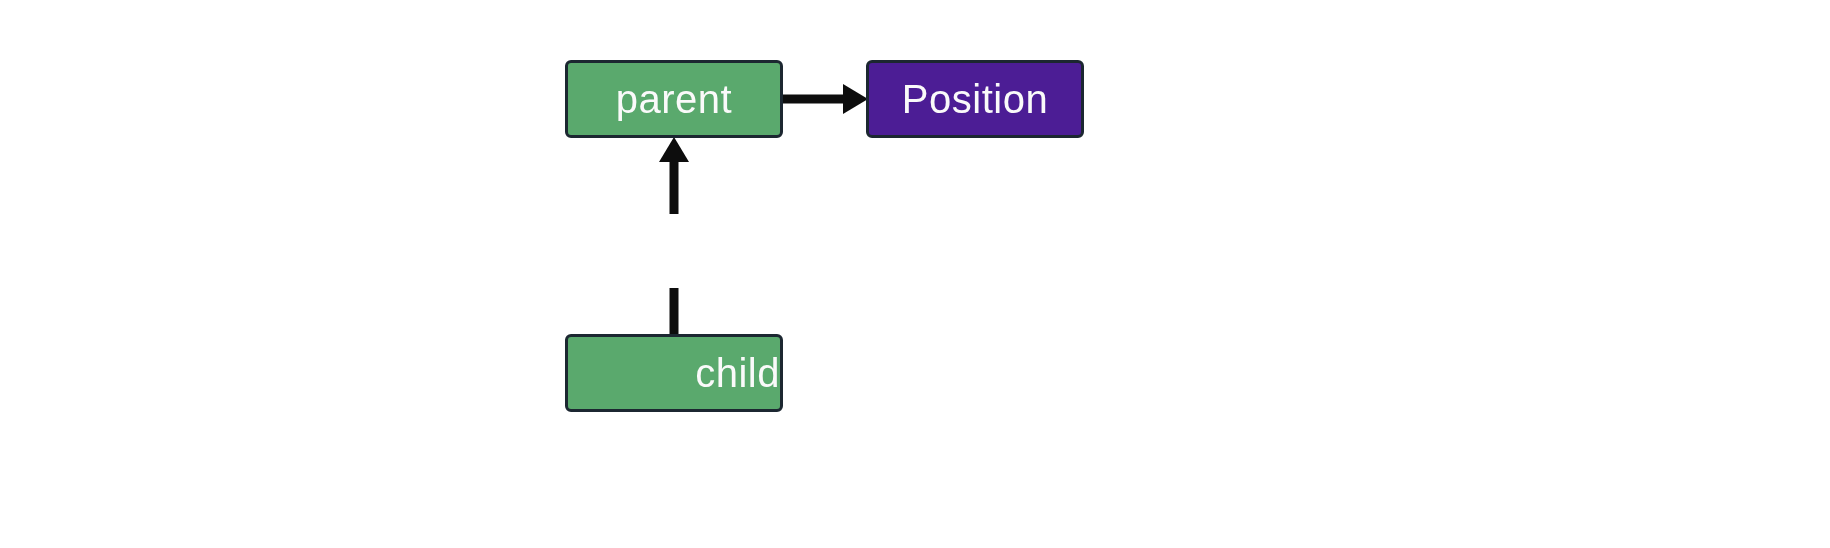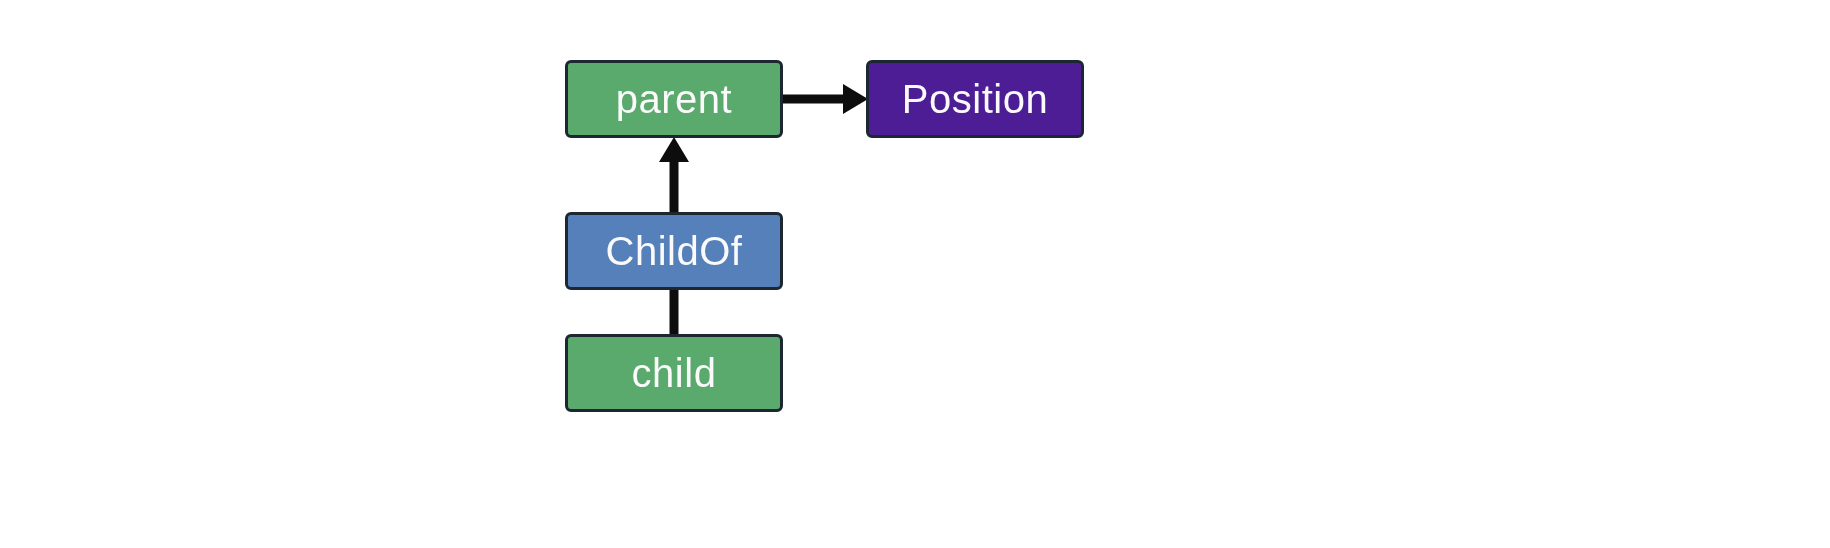--- a/index.html
+++ b/index.html
@@ -26,21 +26,21 @@
     align-items: center;
     justify-content: center;
     color: #fafafa;
     font-size: 40px;
     font-weight: 400;
     letter-spacing: 0.5px;
   }
   #node-parent   { left: 565px; top: 60px;  }
   #node-position { left: 866px; top: 60px;  }
   #node-childof  { left: 565px; top: 212px; }
-  #node-child    { left: 565px; top: 334px; }
+  #node-child    { left: 565px; top: 334px; justify-content: flex-end; }
   .edges-layer {
     position: absolute;
     left: 0;
     top: 0;
     width: 1830px;
     height: 548px;
     pointer-events: none;
   }
 </style>
 </head>
@@ -60,21 +60,18 @@
   </svg>
 
   <div class="node" id="node-parent" style="background: rgb(90, 169, 109);">
     <span>parent</span>
   </div>
 
   <div class="node" id="node-position" style="background: #4c1d95;">
     <span>Position</span>
   </div>
 
-  <div class="node" id="node-childof" style="background: rgb(85, 128, 186);">
-    <span>ChildOf</span>
-  </div>
 
   <div class="node" id="node-child" style="background: rgb(90, 169, 109);">
     <span>child</span>
   </div>
 
 </div>
 
 </body></html>

